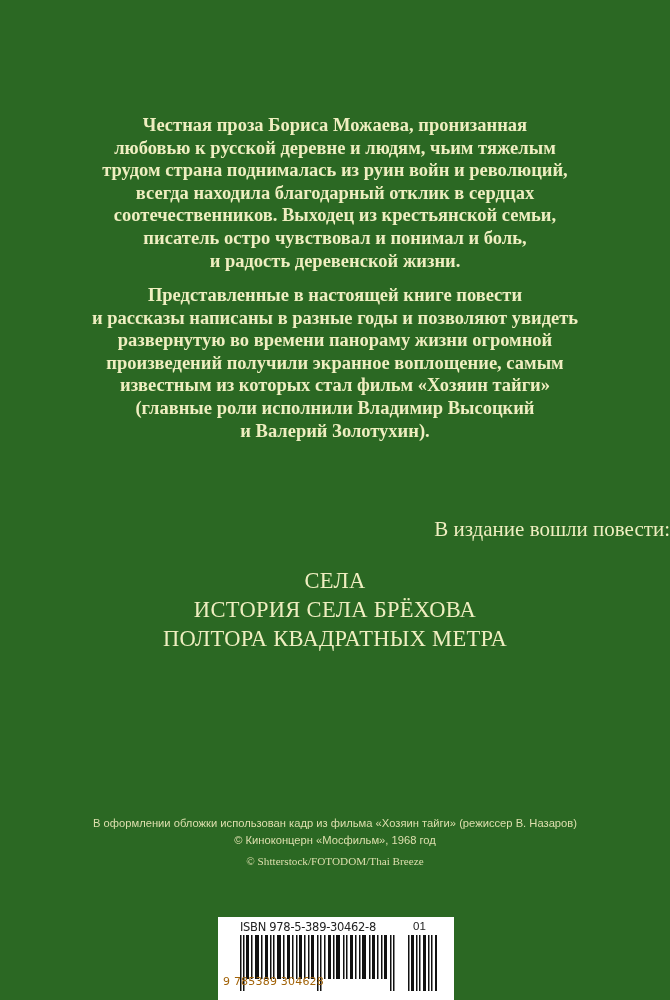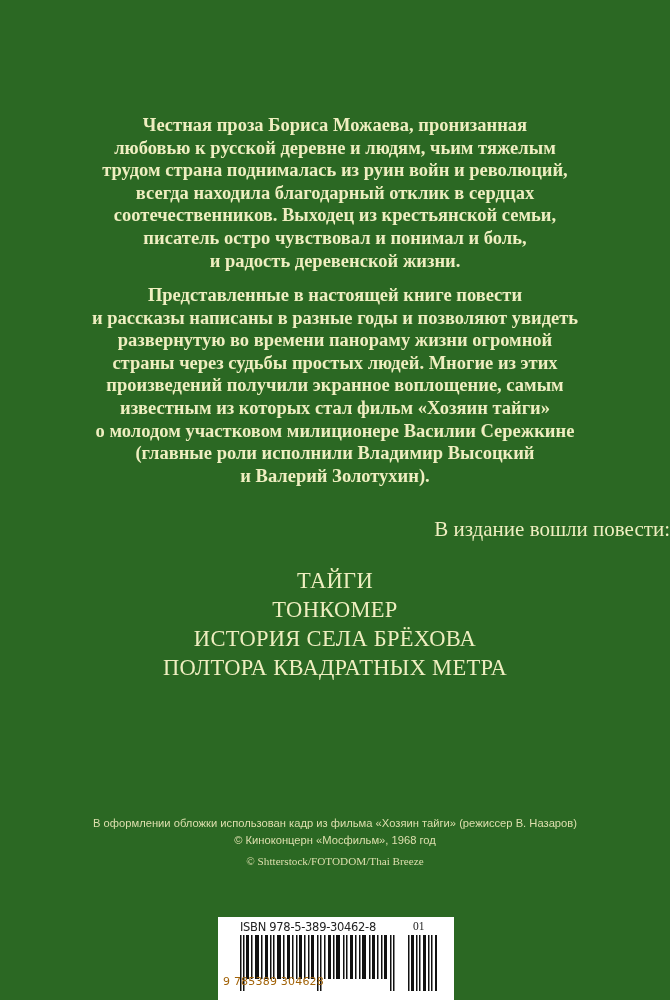--- a/index.html
+++ b/index.html
@@ -86,21 +86,21 @@
       font-family: "DejaVu Sans", sans-serif;
       font-size: 11.5px;
       color: #222;
       letter-spacing: -0.3px;
       white-space: nowrap;
     }
     #barcode .addon-label {
       position: absolute;
       left: 195px;
       top: 3px;
-      font-family: Liberation Serif, serif;
+      font-family: Liberation Sans, sans-serif;
       font-size: 11.5px;
       color: #222;
     }
     #barcode .digits {
       position: absolute;
       left: 5px;
       top: 58px;
       font-family: "DejaVu Sans", sans-serif;
       font-size: 11px;
       color: #a16207;
@@ -124,33 +124,30 @@
   <div>всегда находила благодарный отклик в сердцах</div>
   <div>соотечественников. Выходец из крестьянской семьи,</div>
   <div>писатель остро чувствовал и понимал и боль,</div>
   <div>и радость деревенской жизни.</div>
 </div>
 
 <div id="p2" class="para">
   <div>Представленные в настоящей книге повести</div>
   <div>и рассказы написаны в разные годы и позволяют увидеть</div>
   <div>развернутую во времени панораму жизни огромной</div>
-  <div>страны через судьбы простых людей. Многие из этих</div>
   <div>произведений получили экранное воплощение, самым</div>
   <div>известным из которых стал фильм «Хозяин тайги»</div>
-  <div>о молодом участковом милиционере Василии Сережкине</div>
   <div>(главные роли исполнили Владимир Высоцкий</div>
   <div>и Валерий Золотухин).</div>
 </div>
 
 <div id="intro">В издание вошли повести:</div>
 
 <div id="titles">
-  <div>ТАЙГИ</div>
-  <div>ТОНКОМЕР</div>
+  <div>СЕЛА</div>
   <div>ИСТОРИЯ СЕЛА БРЁХОВА</div>
   <div>ПОЛТОРА КВАДРАТНЫХ МЕТРА</div>
 </div>
 
 <div id="credits">
   <div class="c1">В оформлении обложки использован кадр из фильма «Хозяин тайги» (режиссер В. Назаров)</div>
   <div class="c2">© Киноконцерн «Мосфильм», 1968 год</div>
   <div class="c3">© Shtterstock/FOTODOM/Thai Breeze</div>
 </div>
 

